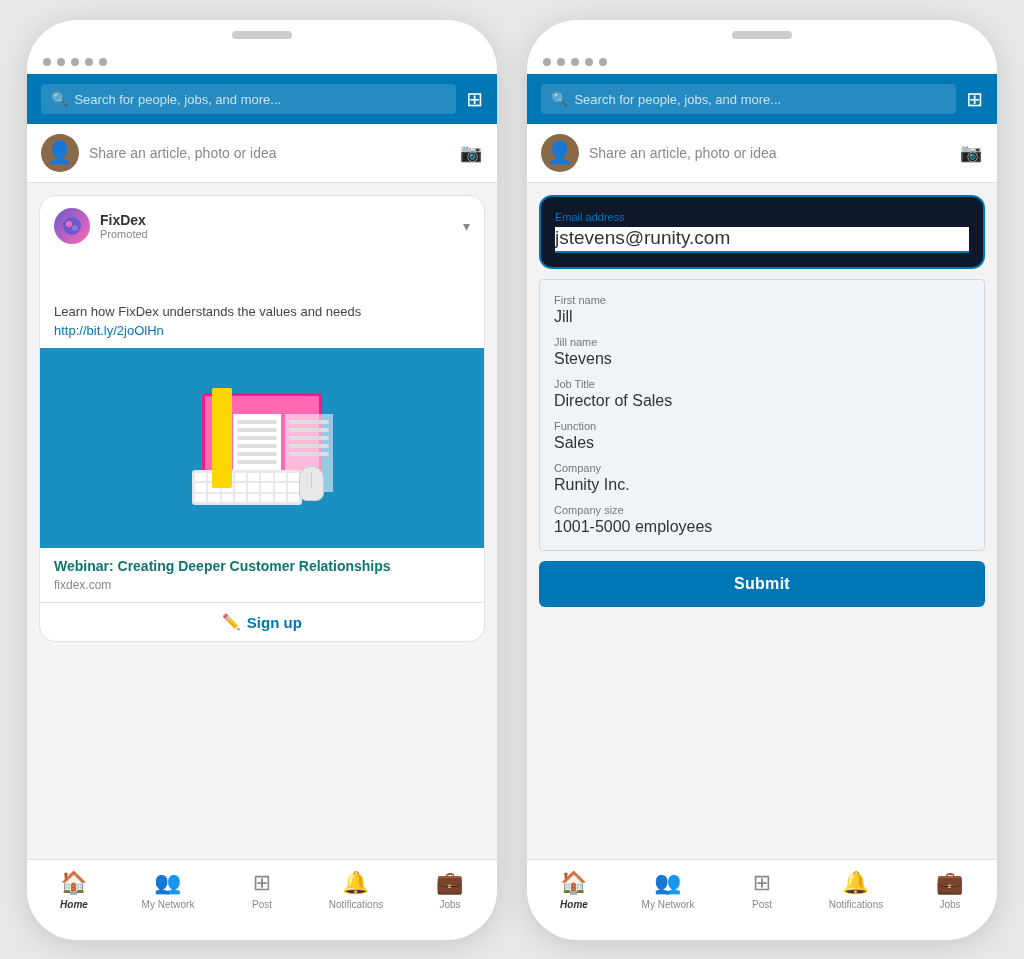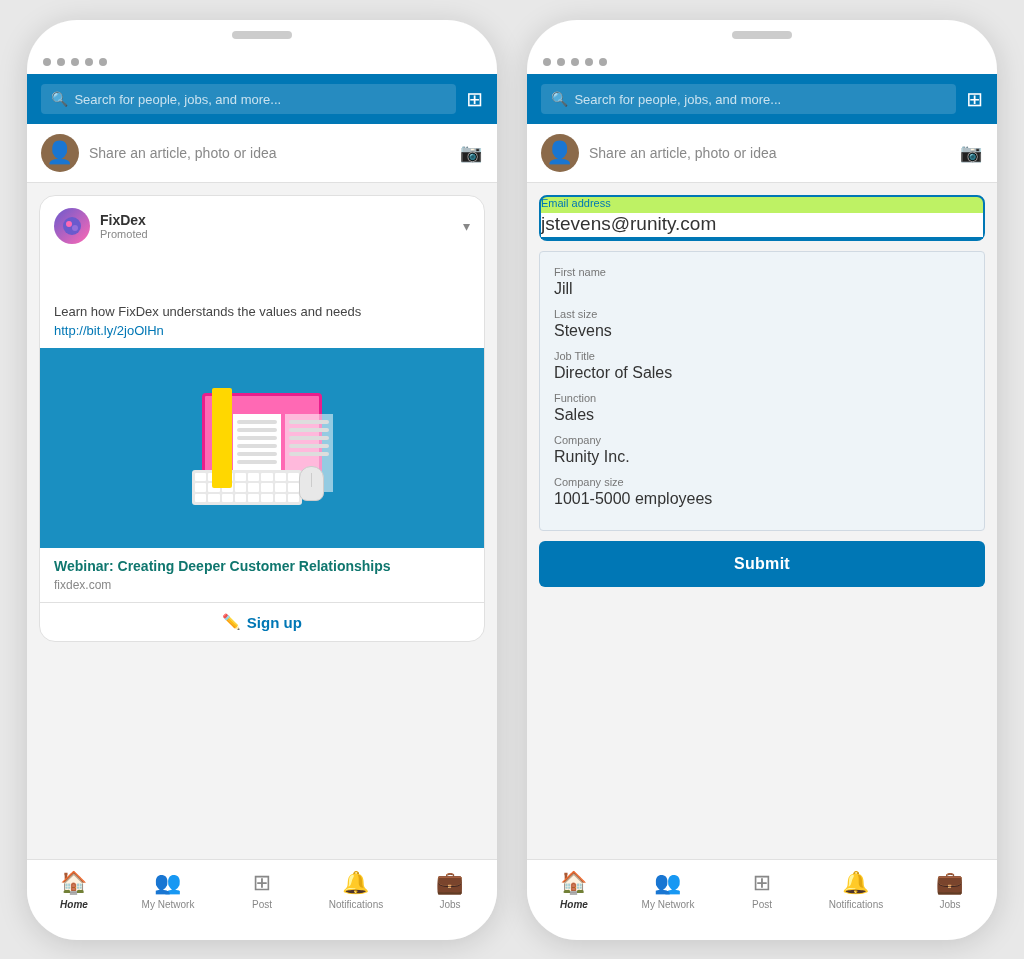--- a/index.html
+++ b/index.html
@@ -345,23 +345,24 @@
     
     .form-content {
       flex: 1;
       overflow-y: auto;
       padding: 12px;
       display: flex;
       flex-direction: column;
       gap: 10px;
     }
     .email-card {
-      background: #bef264;
+      background: #0f172a;
       border: 2px solid #0077b5;
-      border-radius: 8px;
+      border-radius: 13px;
+      padding: 14px;
     }
     .field-label {
       font-size: 11px;
       color: #0077b5;
       margin-bottom: 4px;
       font-weight: 500;
     }
     .field-value-input {
       font-size: 19px;
       color: #333;
@@ -374,21 +375,21 @@
     .info-card {
       background: #fff;
       border: 1px solid #d0d9e2;
       border-radius: 4px;
       padding: 14px;
       background: #eef4f8;
     }
     .info-row {
       margin-bottom: 10px;
     }
-    .info-row:last-child { margin-bottom: 8px; }
+    .info-row:last-child { margin-bottom: 0; }
     .info-row-label {
       font-size: 11px;
       color: #777;
       margin-bottom: 2px;
     }
     .info-row-value {
       font-size: 16px;
       color: #333;
       font-weight: 500;
     }
@@ -594,21 +595,21 @@
           <div class="field-label">Email address</div>
           <input class="field-value-input" type="email" value="jstevens@runity.com" style="">
         </div>
 
         <div class="info-card">
           <div class="info-row">
             <div class="info-row-label">First name</div>
             <div class="info-row-value">Jill</div>
           </div>
           <div class="info-row">
-            <div class="info-row-label">Last size</div>
+            <div class="info-row-label">Jill name</div>
             <div class="info-row-value">Stevens</div>
           </div>
           <div class="info-row">
             <div class="info-row-label">Job Title</div>
             <div class="info-row-value">Director of Sales</div>
           </div>
           <div class="info-row">
             <div class="info-row-label">Function</div>
             <div class="info-row-value">Sales</div>
           </div>

